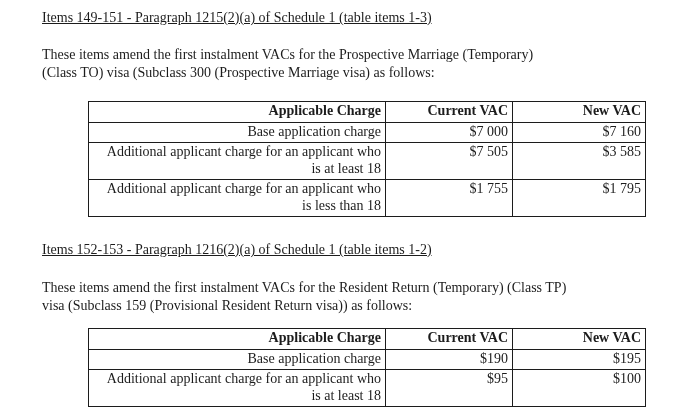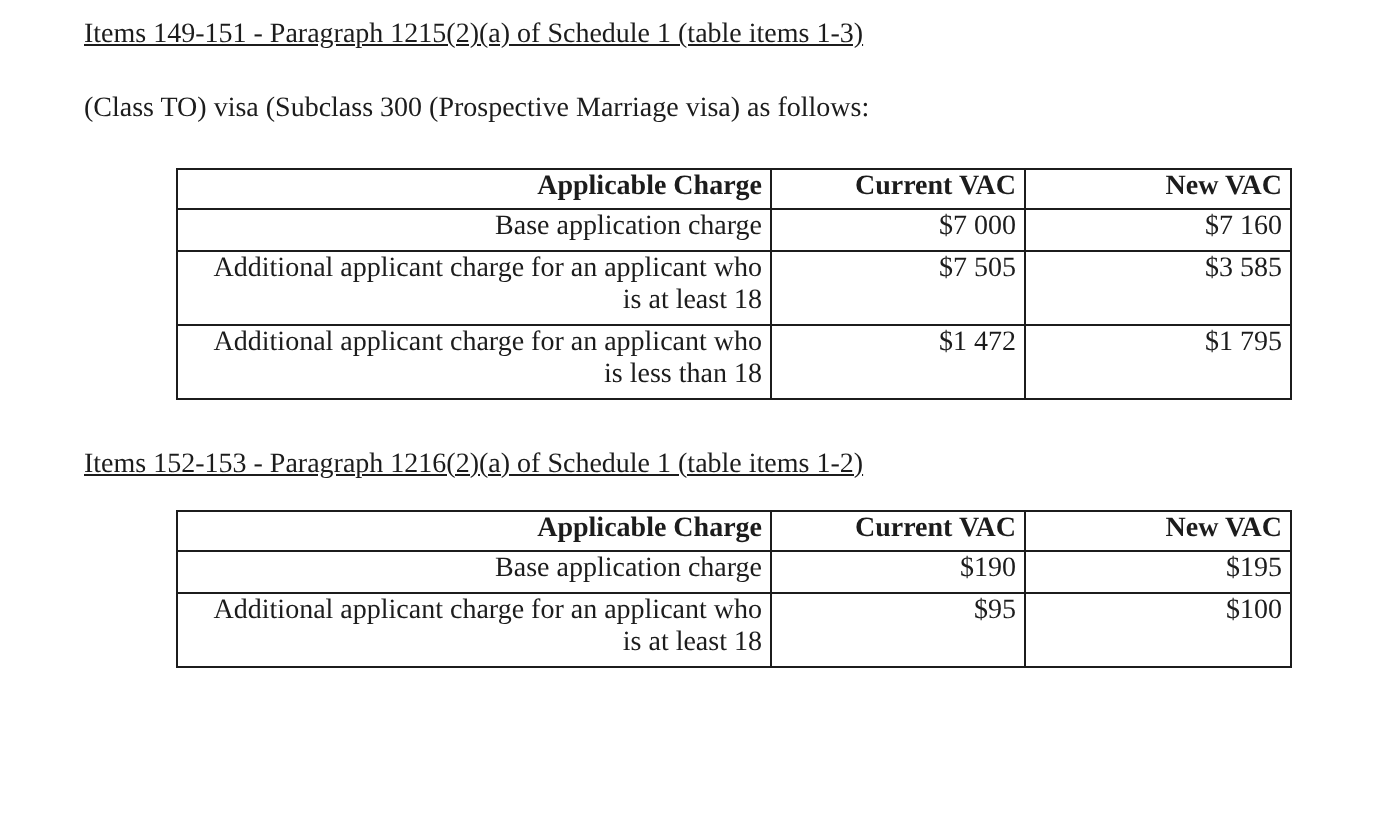--- a/index.html
+++ b/index.html
@@ -59,20 +59,21 @@
   table.charges th { font-weight: bold; }
 </style>
 </head>
 <body>
 
 <div class="page">
 
   <section class="doc-section sec-1">
     <h2 class="heading">Items 149-151 - Paragraph 1215(2)(a) of Schedule 1 (table items 1-3)</h2>
     <p class="intro">
+      <span class="line">These items amend the first instalment VACs for the Prospective Marriage (Temporary)</span>
       <span class="line">(Class TO) visa (Subclass 300 (Prospective Marriage visa) as follows:</span>
     </p>
     <table class="charges">
       <colgroup>
         <col class="col-charge">
           <col class="col-current">
           <col class="col-new">
       </colgroup>
       <thead>
         <tr>
@@ -87,29 +88,33 @@
           <td>$7 000</td>
           <td>$7 160</td>
         </tr>
         <tr>
           <td>Additional applicant charge for an applicant who is at least 18</td>
           <td>$7 505</td>
           <td>$3 585</td>
         </tr>
         <tr>
           <td>Additional applicant charge for an applicant who is less than 18</td>
-          <td>$1 472</td>
+          <td>$1 755</td>
           <td>$1 795</td>
         </tr>
       </tbody>
     </table>
   </section>
 
   <section class="doc-section sec-2">
     <h2 class="heading">Items 152-153 - Paragraph 1216(2)(a) of Schedule 1 (table items 1-2)</h2>
+    <p class="intro">
+      <span class="line">These items amend the first instalment VACs for the Resident Return (Temporary) (Class TP)</span>
+      <span class="line">visa (Subclass 159 (Provisional Resident Return visa)) as follows:</span>
+    </p>
     <table class="charges">
       <colgroup>
         <col class="col-charge">
           <col class="col-current">
           <col class="col-new">
       </colgroup>
       <thead>
         <tr>
           <th>Applicable Charge</th>
           <th>Current VAC</th>

